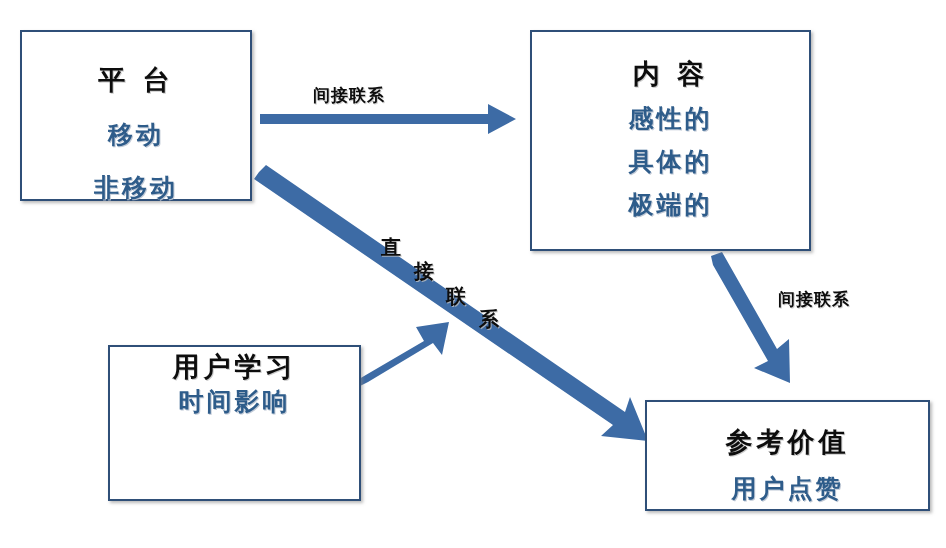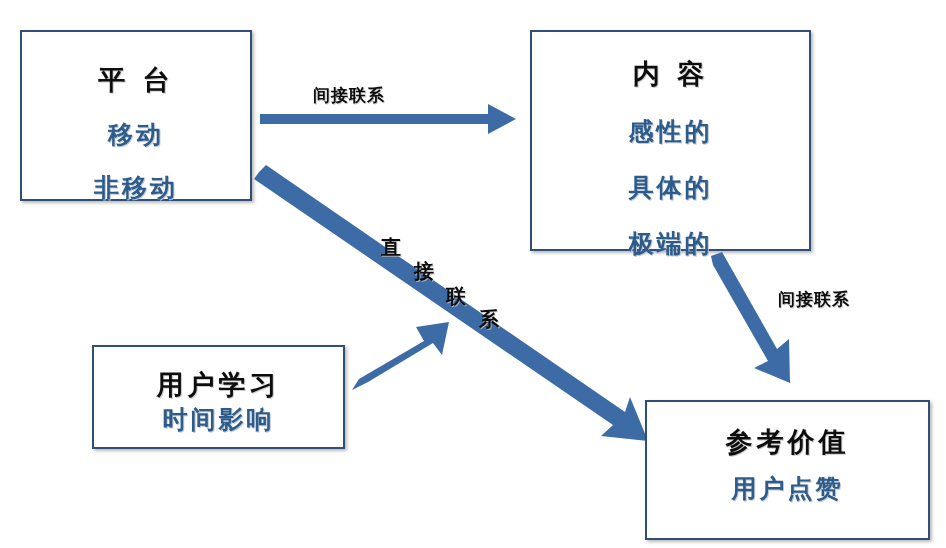--- a/index.html
+++ b/index.html
@@ -50,27 +50,27 @@
     font-size: 25px;
     letter-spacing: 3px;
     text-shadow: 1px 1px 0 rgba(185,195,210,0.9);
     white-space: nowrap;
   }
 
   
   #box-platform   { left: 20px;  top: 30px;  width: 232px; height: 171px; padding-top: 30px; }
   #box-platform .node-sub { margin-top: 20px; }
 
-  #box-content    { left: 530px; top: 30px;  width: 281px; height: 221px; padding-top: 24px; gap: 13px; }
+  #box-content    { left: 530px; top: 30px;  width: 281px; height: 221px; padding-top: 24px; }
   #box-content .node-sub { margin-top: 10px; }
 
-  #box-userlearn  { left: 92px;  top: 345px; width: 253px; height: 104px; padding-top: 20px; }
+  #box-userlearn  { left: 108px;  top: 345px; width: 253px; height: 156px; padding-top: 2px; }
   #box-userlearn .node-sub { margin-top: 0; }
 
-  #box-reference  { left: 645px; top: 400px; width: 285px; height: 140px; padding-top: 22px; }
+  #box-reference  { left: 645px; top: 400px; width: 285px; height: 111px; padding-top: 22px; }
   #box-reference .node-sub { margin-top: 12px; }
 
   
   .edge-label {
     position: absolute;
     color: #0d0d0d;
     font-weight: 700;
     font-size: 17px;
     letter-spacing: 1px;
     white-space: nowrap;

